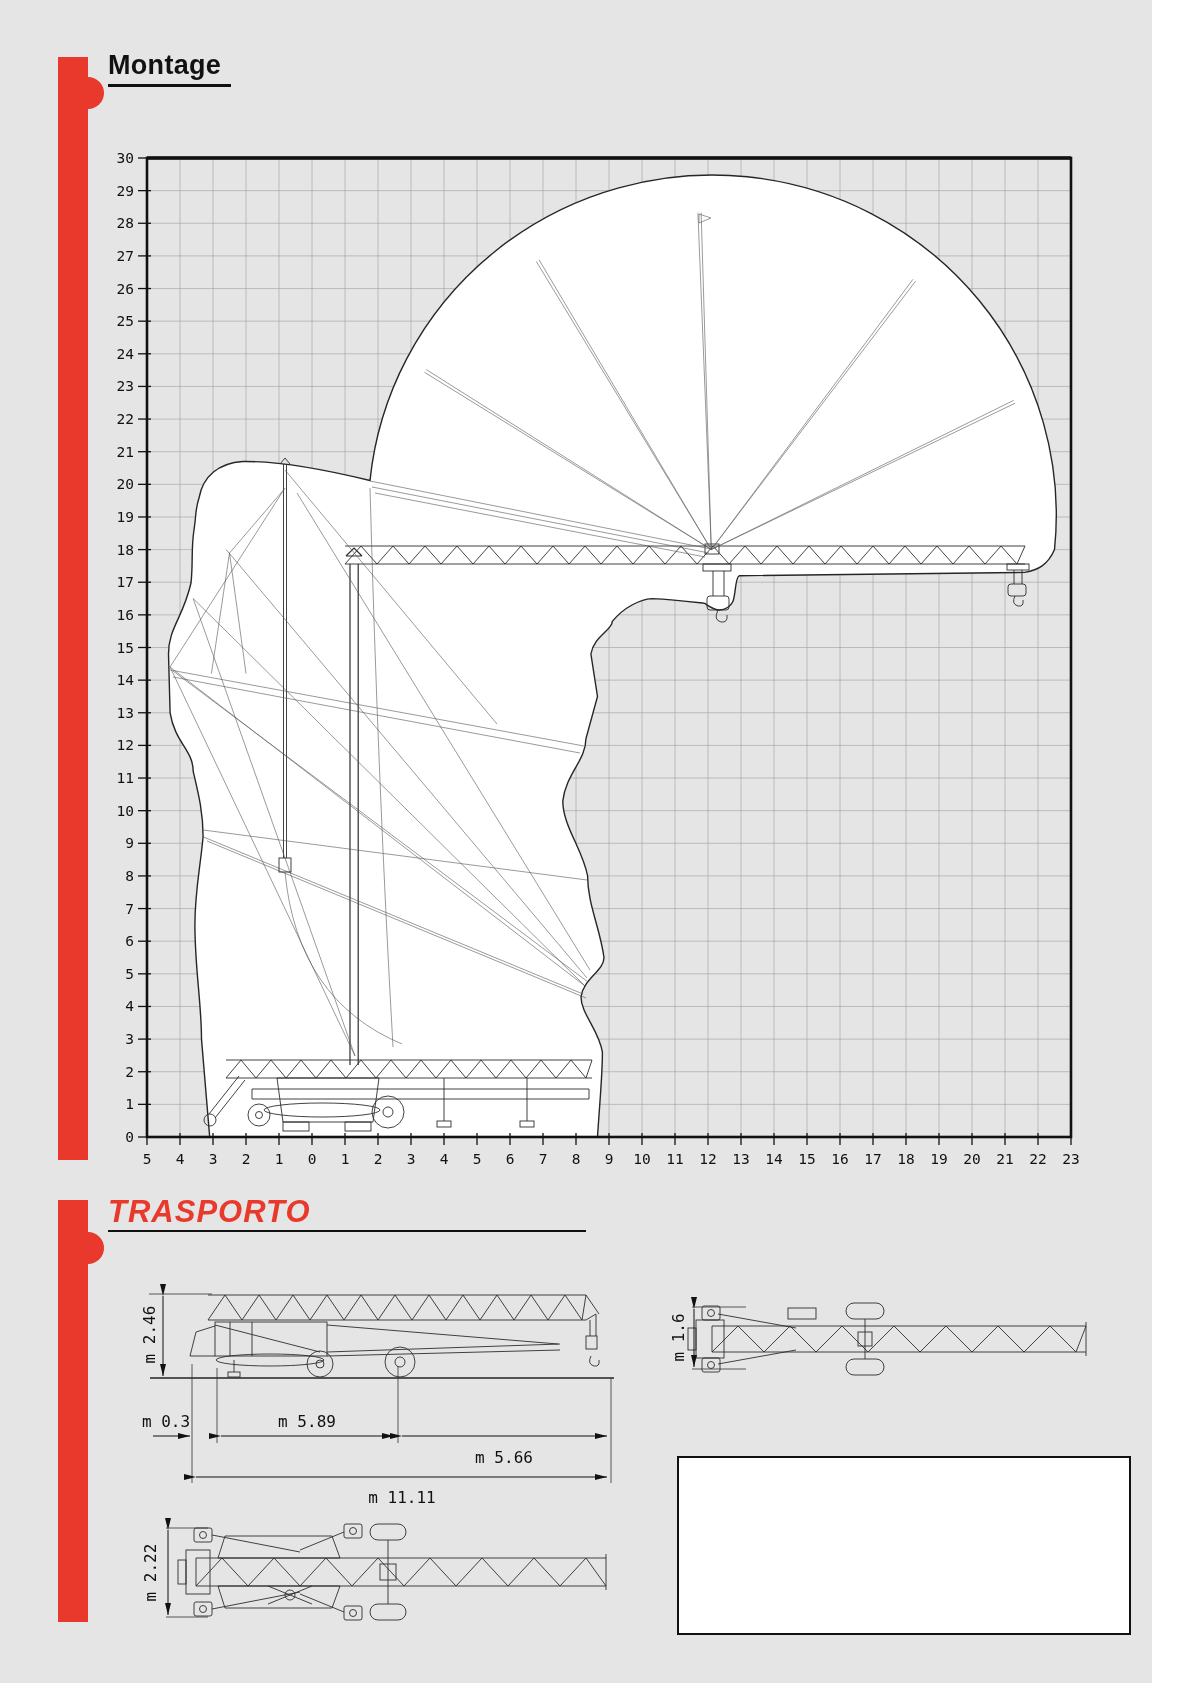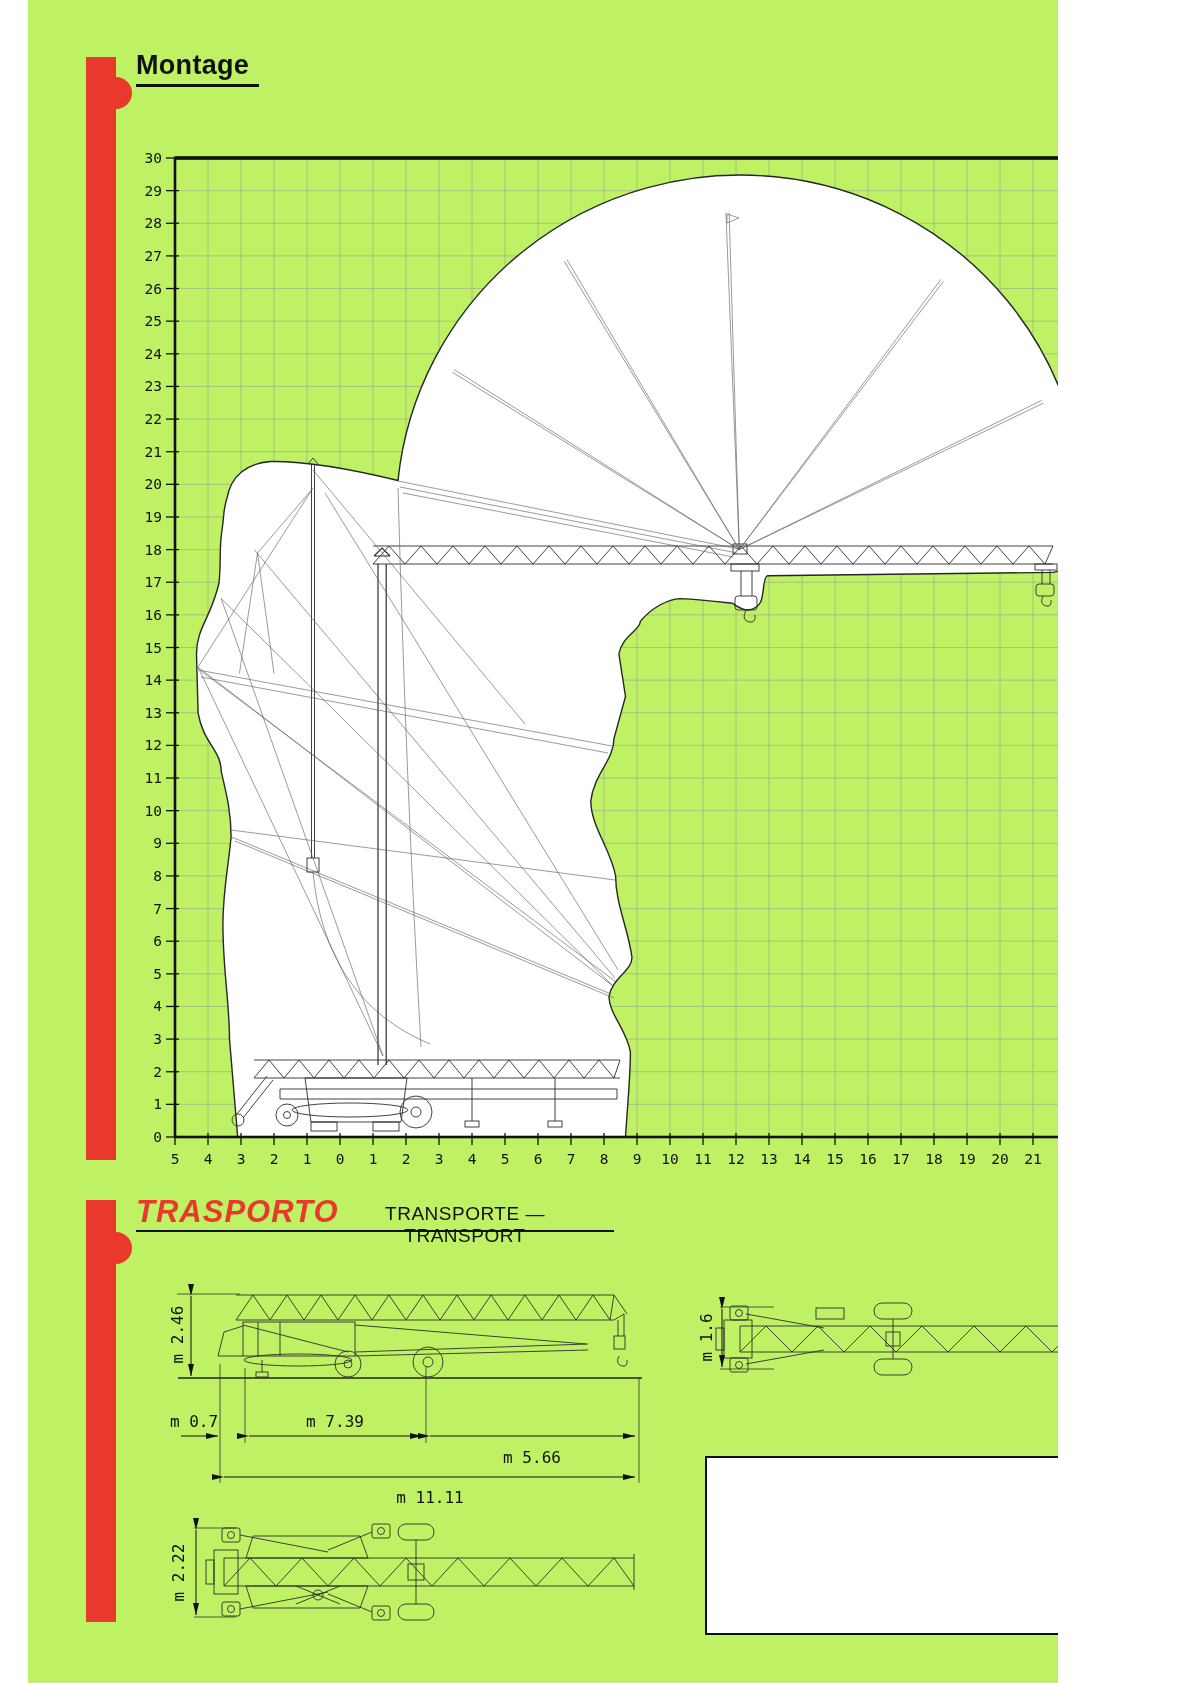--- a/index.html
+++ b/index.html
@@ -1,17 +1,17 @@
 <!DOCTYPE html>
 <html><head>
 <meta charset="utf-8">
 <style>
   html,body{margin:0;padding:0;background:#fff;}
-  .page{position:relative;width:1030px;height:1683px;background:#bef264;overflow:hidden;
-        font-family:"Liberation Sans",sans-serif;color:#111;margin-left:28px;}
+  .page{position:relative;width:1152px;height:1683px;background:#e5e5e5;overflow:hidden;
+        font-family:"Liberation Sans",sans-serif;color:#111;}
   .redbar{position:absolute;background:var(--accent,#e8392c);}
   .redbump{position:absolute;width:32px;height:32px;border-radius:50%;background:var(--accent,#e8392c);}
   .title{position:absolute;left:108px;top:50px;font-size:27px;font-weight:bold;
          border-bottom:3px solid #111;padding:0 10px 3px 0;letter-spacing:.3px;}
   .tras-title{position:absolute;left:108px;top:1194px;font-size:31px;font-style:italic;
               font-weight:bold;color:var(--accent,#e8392c);letter-spacing:1px;}
   .tras-sub1{position:absolute;left:296px;top:1203px;width:282px;text-align:center;
              font-size:19px;letter-spacing:.5px;}
   .tras-rule{position:absolute;left:108px;top:1230px;width:478px;height:2px;background:#111;}
   .tras-sub2{position:absolute;left:296px;top:1237px;width:248px;text-align:center;
@@ -41,21 +41,20 @@
 
 <div class="page">
 
   <div class="redbar" style="left:58px;top:57px;width:30px;height:1103px;"></div>
   <div class="redbump" style="left:72px;top:77px;"></div>
   <div class="redbar" style="left:58px;top:1200px;width:30px;height:422px;"></div>
   <div class="redbump" style="left:72px;top:1232px;"></div>
 
   <div class="title">Montage</div>
   <div class="tras-title">TRASPORTO</div>
-  <div class="tras-sub1">TRANSPORTE — TRANSPORT</div>
   <div class="tras-rule"></div>
 
   <svg id="montage-svg" class="layer" style="left:110px;top:140px;" width="980" height="1030" viewBox="0 0 980 1030">
     <g id="grid-g">
         <line x1="70" y1="18" x2="70" y2="997" class="grid"></line>
         <line x1="103" y1="18" x2="103" y2="997" class="grid"></line>
         <line x1="136" y1="18" x2="136" y2="997" class="grid"></line>
         <line x1="169" y1="18" x2="169" y2="997" class="grid"></line>
         <line x1="202" y1="18" x2="202" y2="997" class="grid"></line>
         <line x1="235" y1="18" x2="235" y2="997" class="grid"></line>
@@ -407,21 +406,21 @@
       <rect class="ln" x="370" y="244" width="36" height="16" rx="8"></rect>
       <rect class="ln" x="370" y="324" width="36" height="16" rx="8"></rect>
       <path class="ln" d="M388,260 V324"></path>
       <rect class="ln" x="380" y="284" width="16" height="16"></rect>
       <path class="ext" d="M166,248 H208 M166,337 H208"></path>
       <line class="dml" x1="168" y1="250" x2="168" y2="335" marker-start="url(#ar)" marker-end="url(#ar)"></line>
     </g>
   </svg>
 
   <div class="dim rot" style="left:109px;top:1325px;">m 2.46</div>
-  <div class="dim" style="left:126px;top:1412px;">m 0.7</div>
-  <div class="dim" style="left:267px;top:1412px;">m 7.39</div>
+  <div class="dim" style="left:126px;top:1412px;">m 0.3</div>
+  <div class="dim" style="left:267px;top:1412px;">m 5.89</div>
   <div class="dim" style="left:464px;top:1448px;">m 5.66</div>
   <div class="dim wide" style="left:352px;top:1488px;">m 11.11</div>
   <div class="dim rot" style="left:638px;top:1328px;">m 1.6</div>
   <div class="dim rot" style="left:110px;top:1563px;">m 2.22</div>
 
   <div class="notes-box"></div>
 </div>
 
 </body></html>

